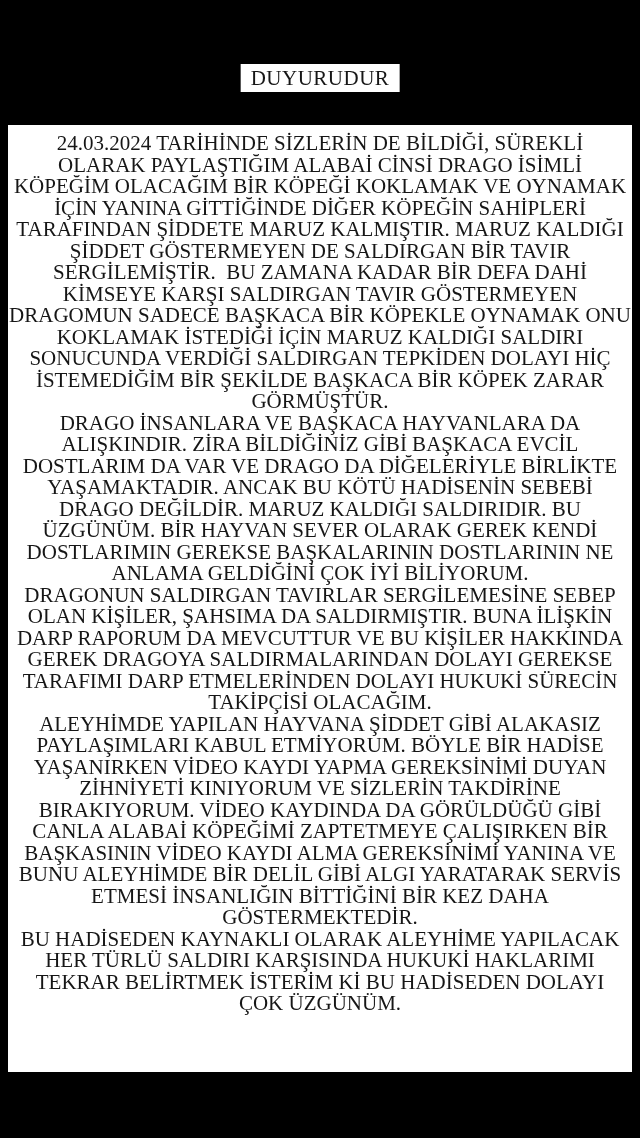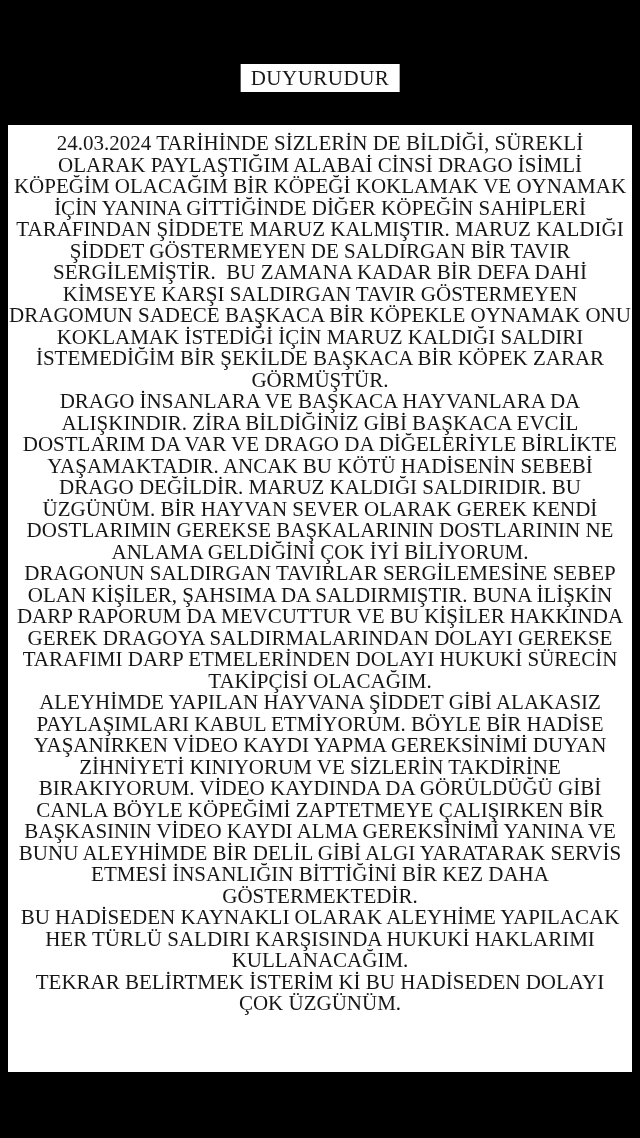--- a/index.html
+++ b/index.html
@@ -77,20 +77,21 @@
         <div class="line">24.03.2024 TARİHİNDE SİZLERİN DE BİLDİĞİ, SÜREKLİ</div>
         <div class="line">OLARAK PAYLAŞTIĞIM ALABAİ CİNSİ DRAGO İSİMLİ</div>
         <div class="line">KÖPEĞİM OLACAĞIM BİR KÖPEĞİ KOKLAMAK VE OYNAMAK</div>
         <div class="line">İÇİN YANINA GİTTİĞİNDE DİĞER KÖPEĞİN SAHİPLERİ</div>
         <div class="line">TARAFINDAN ŞİDDETE MARUZ KALMIŞTIR. MARUZ KALDIĞI</div>
         <div class="line">ŞİDDET GÖSTERMEYEN DE SALDIRGAN BİR TAVIR</div>
         <div class="line">SERGİLEMİŞTİR.  BU ZAMANA KADAR BİR DEFA DAHİ</div>
         <div class="line">KİMSEYE KARŞI SALDIRGAN TAVIR GÖSTERMEYEN</div>
         <div class="line">DRAGOMUN SADECE BAŞKACA BİR KÖPEKLE OYNAMAK ONU</div>
         <div class="line">KOKLAMAK İSTEDİĞİ İÇİN MARUZ KALDIĞI SALDIRI</div>
+        <div class="line">SONUCUNDA VERDİĞİ SALDIRGAN TEPKİDEN DOLAYI HİÇ</div>
         <div class="line">İSTEMEDİĞİM BİR ŞEKİLDE BAŞKACA BİR KÖPEK ZARAR</div>
         <div class="line">GÖRMÜŞTÜR.</div>
         <div class="line">DRAGO İNSANLARA VE BAŞKACA HAYVANLARA DA</div>
         <div class="line">ALIŞKINDIR. ZİRA BİLDİĞİNİZ GİBİ BAŞKACA EVCİL</div>
         <div class="line">DOSTLARIM DA VAR VE DRAGO DA DİĞELERİYLE BİRLİKTE</div>
         <div class="line">YAŞAMAKTADIR. ANCAK BU KÖTÜ HADİSENİN SEBEBİ</div>
         <div class="line">DRAGO DEĞİLDİR. MARUZ KALDIĞI SALDIRIDIR. BU</div>
         <div class="line">ÜZGÜNÜM. BİR HAYVAN SEVER OLARAK GEREK KENDİ</div>
         <div class="line">DOSTLARIMIN GEREKSE BAŞKALARININ DOSTLARININ NE</div>
         <div class="line">ANLAMA GELDİĞİNİ ÇOK İYİ BİLİYORUM.</div>
@@ -98,26 +99,25 @@
         <div class="line">OLAN KİŞİLER, ŞAHSIMA DA SALDIRMIŞTIR. BUNA İLİŞKİN</div>
         <div class="line">DARP RAPORUM DA MEVCUTTUR VE BU KİŞİLER HAKKINDA</div>
         <div class="line">GEREK DRAGOYA SALDIRMALARINDAN DOLAYI GEREKSE</div>
         <div class="line">TARAFIMI DARP ETMELERİNDEN DOLAYI HUKUKİ SÜRECİN</div>
         <div class="line">TAKİPÇİSİ OLACAĞIM.</div>
         <div class="line">ALEYHİMDE YAPILAN HAYVANA ŞİDDET GİBİ ALAKASIZ</div>
         <div class="line">PAYLAŞIMLARI KABUL ETMİYORUM. BÖYLE BİR HADİSE</div>
         <div class="line">YAŞANIRKEN VİDEO KAYDI YAPMA GEREKSİNİMİ DUYAN</div>
         <div class="line">ZİHNİYETİ KINIYORUM VE SİZLERİN TAKDİRİNE</div>
         <div class="line">BIRAKIYORUM. VİDEO KAYDINDA DA GÖRÜLDÜĞÜ GİBİ</div>
-        <div class="line">CANLA BÖYLE KÖPEĞİMİ ZAPTETMEYE ÇALIŞIRKEN BİR</div>
+        <div class="line">CANLA ALABAİ KÖPEĞİMİ ZAPTETMEYE ÇALIŞIRKEN BİR</div>
         <div class="line">BAŞKASININ VİDEO KAYDI ALMA GEREKSİNİMİ YANINA VE</div>
         <div class="line">BUNU ALEYHİMDE BİR DELİL GİBİ ALGI YARATARAK SERVİS</div>
         <div class="line">ETMESİ İNSANLIĞIN BİTTİĞİNİ BİR KEZ DAHA</div>
         <div class="line">GÖSTERMEKTEDİR.</div>
         <div class="line">BU HADİSEDEN KAYNAKLI OLARAK ALEYHİME YAPILACAK</div>
         <div class="line">HER TÜRLÜ SALDIRI KARŞISINDA HUKUKİ HAKLARIMI</div>
-        <div class="line">KULLANACAĞIM.</div>
         <div class="line">TEKRAR BELİRTMEK İSTERİM Kİ BU HADİSEDEN DOLAYI</div>
         <div class="line">ÇOK ÜZGÜNÜM.</div>
       </div>
   </div>
 
 </div>
 
 </body></html>

